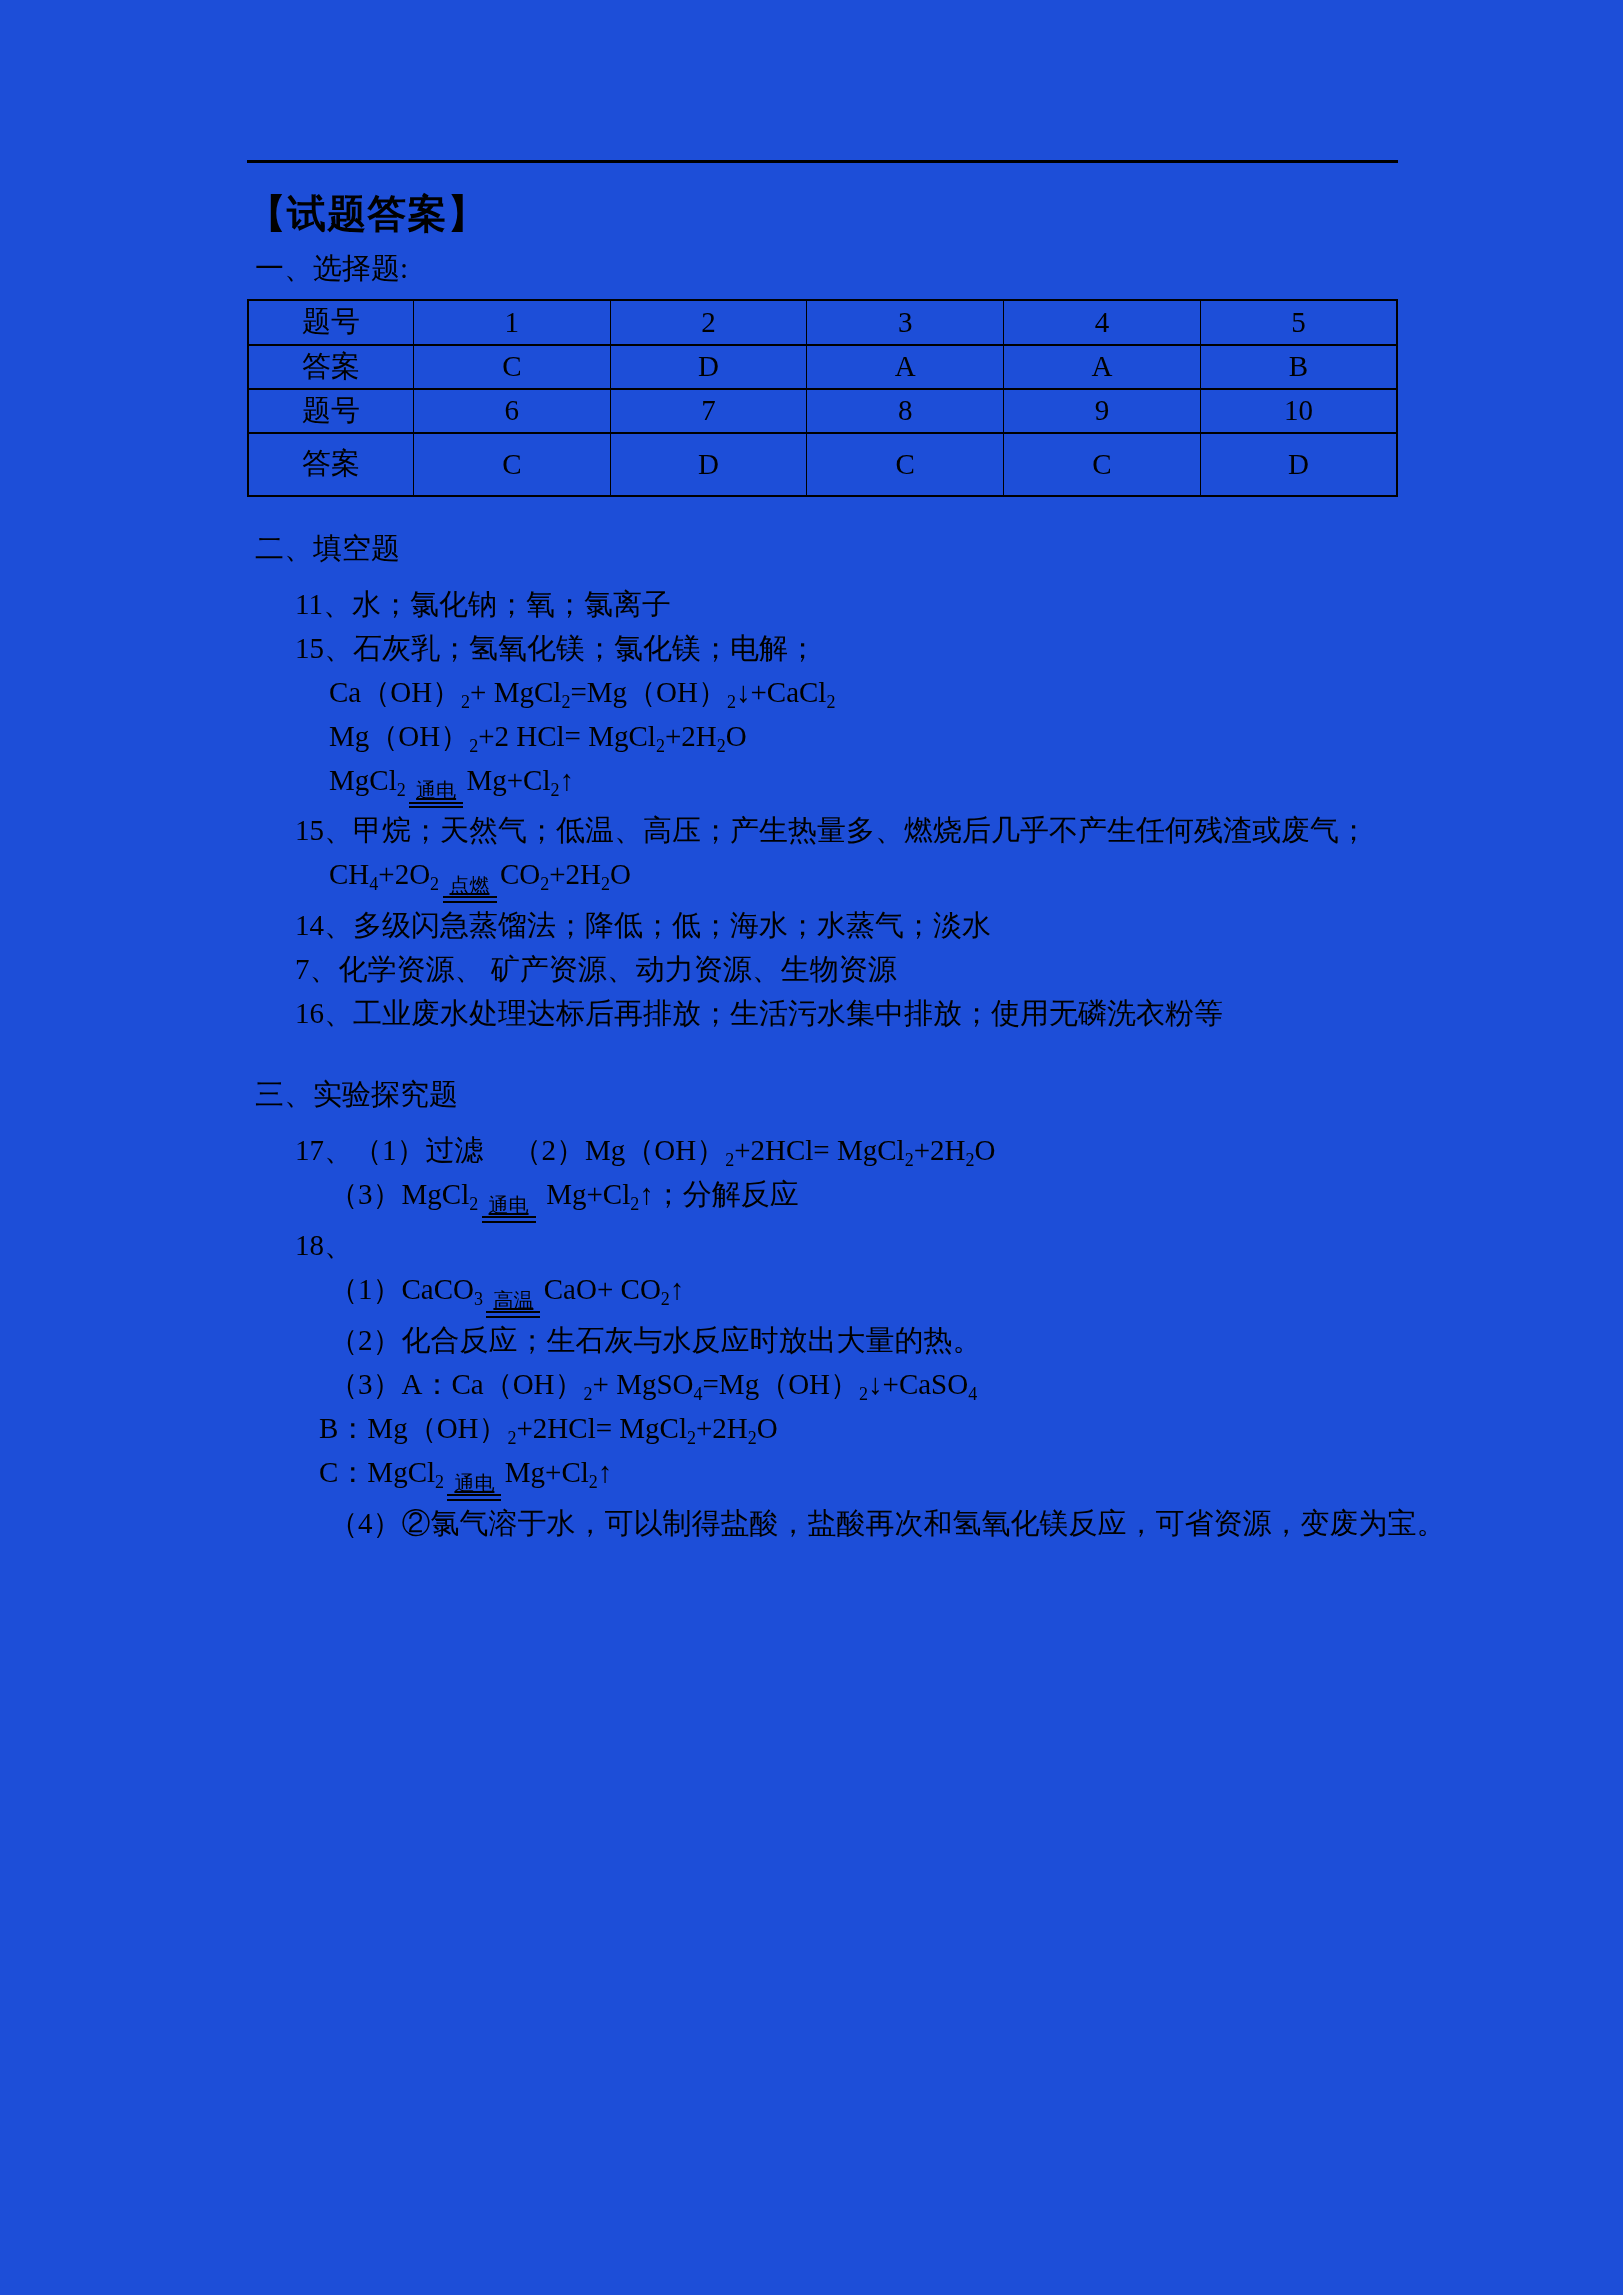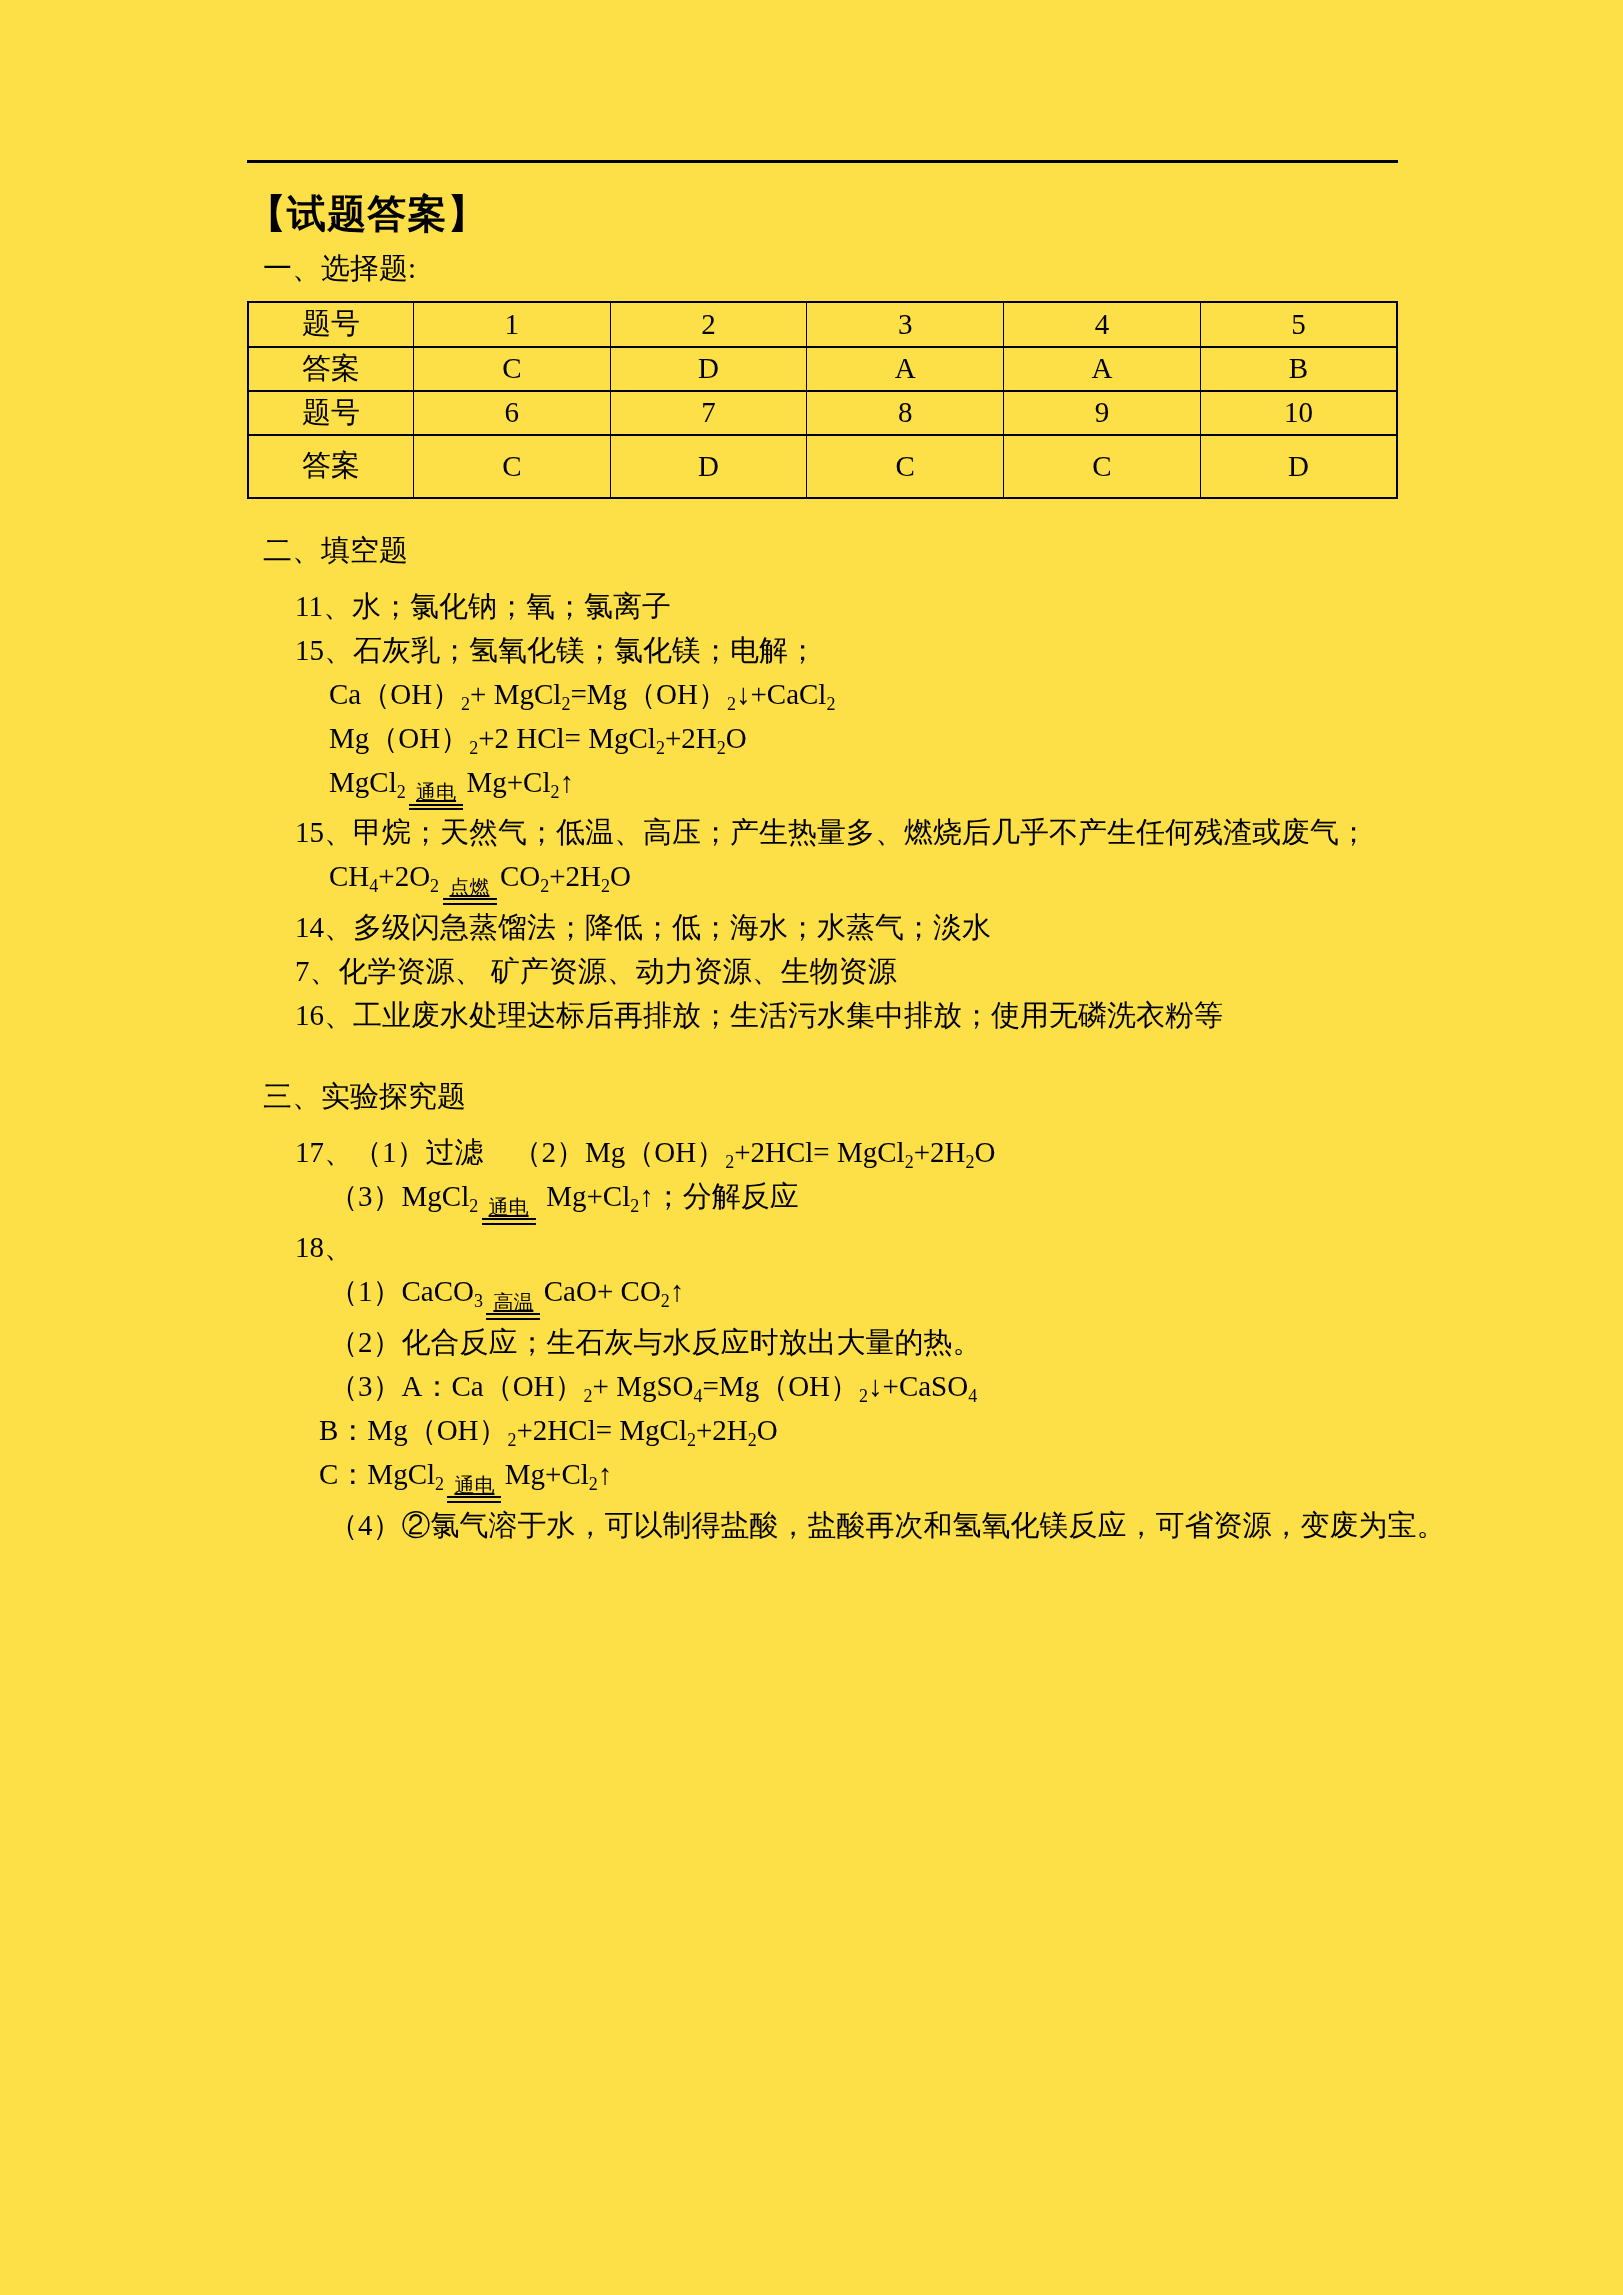--- a/index.html
+++ b/index.html
@@ -1,31 +1,31 @@
 <!DOCTYPE html>
 <html style="font-size:9px"><head>
 <meta charset="utf-8">
 <style>
   html,body{margin:0;padding:0;background:#888;}
   .page{
     position:relative;
     width:1623px;height:2295px;
     margin:0 auto;
-    background:#fde047;
+    background:#1d4ed8;
     color:#000;
     font-family:"Liberation Serif","DejaVu Serif",serif;
     overflow:hidden;
   }
   .top-rule{
     position:absolute;left:247px;top:160px;
     width:1151px;height:2.8px;background:#000;
   }
   .content{position:absolute;left:247px;top:191px;width:1151px;}
   .title{font-size:39px;font-weight:bold;line-height:45px;margin:0;letter-spacing:1.1px;}
-  .h{font-size:29px;font-weight:normal;line-height:34px;margin:16px;}
+  .h{font-size:29px;font-weight:normal;line-height:34px;margin:8px;}
   .h-choice{margin-top:14.6px;}
   .h-blanks{margin-top:34px;}
   .h-exp{margin-top:42px;}
   table.ans{
     margin-top:14px;width:1151px;
     border-collapse:collapse;table-layout:fixed;
     border:2.8px solid #000;
   }
   table.ans td{
     border:1.7px solid #000;border-top-width:2.8px;border-bottom-width:2.8px;

